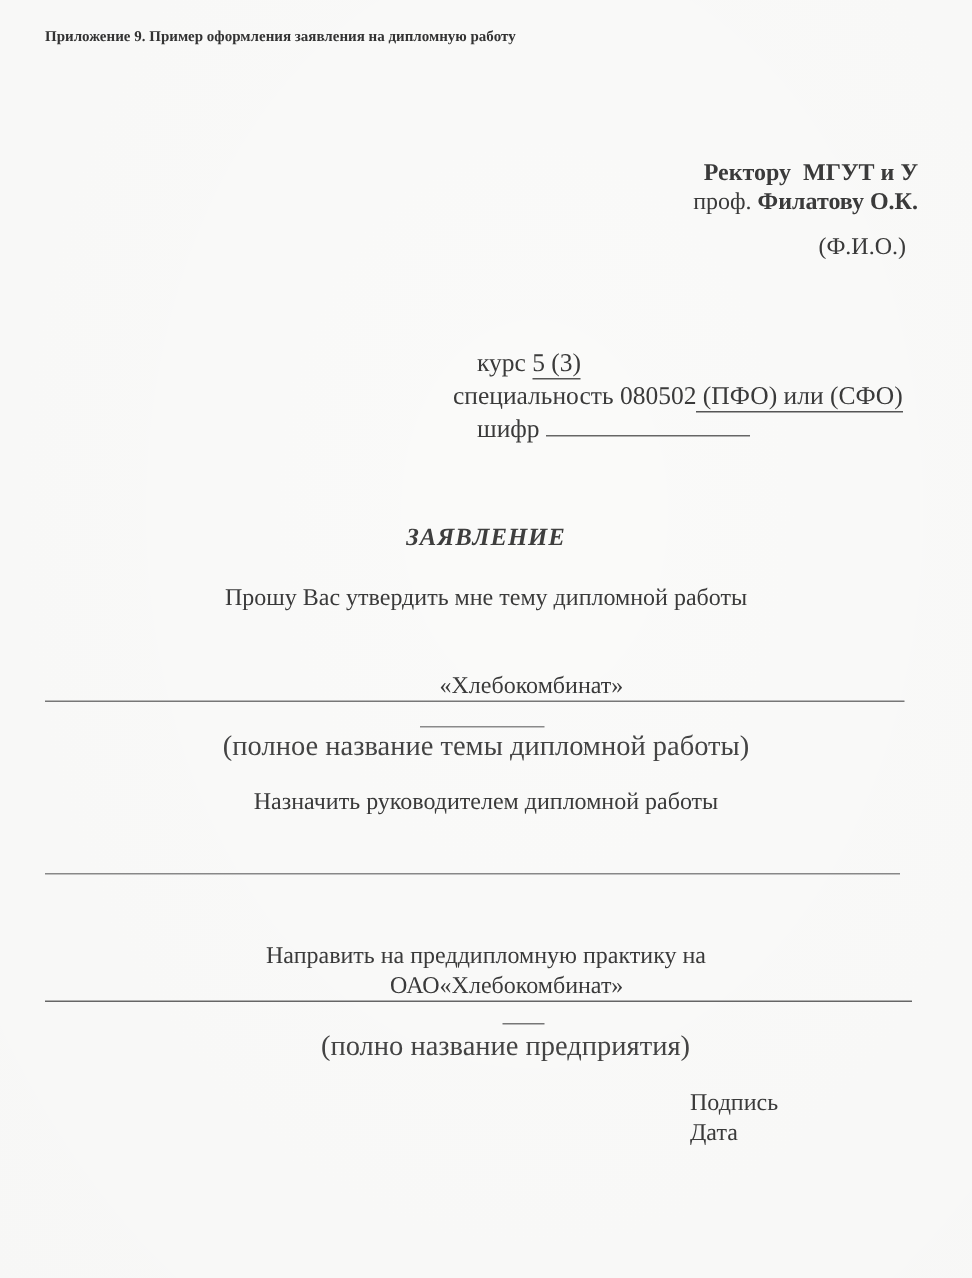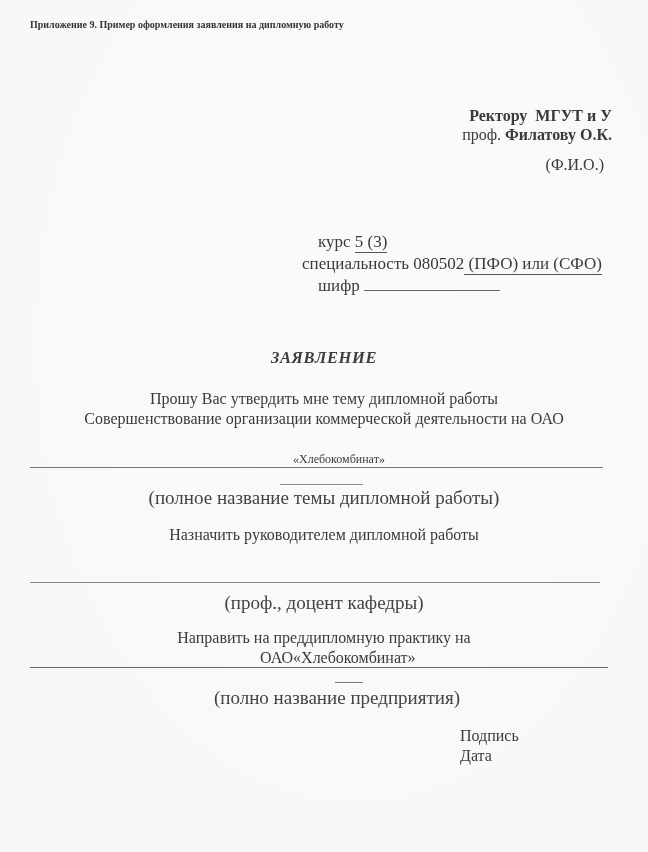--- a/index.html
+++ b/index.html
@@ -67,21 +67,21 @@
     top: 389px;
     font-size: 16px;
     line-height: 19.5px;
   }
 
   .fill-line {
     border-bottom: 1px solid #777;
     height: 23px;
   }
   .topic-fill { left: 30px; top: 444px; width: 573px; }
-  .topic-word { position: absolute; left: 263px; bottom: 0px; font-size: 12px; white-space: nowrap; }
+  .topic-word { position: absolute; left: 263px; bottom: 0px; font-size: 16px; white-space: nowrap; }
 
   .short-rule { border-top: 1px solid #8a8a8a; height: 0; }
   .topic-short { left: 280px; top: 484px; width: 83px; }
 
   .caption { font-size: 19px; color: #444; }
   .topic-caption { top: 487px; }
 
   .supervisor-text { top: 526px; font-size: 16px; }
   .supervisor-blank { left: 30px; top: 582px; width: 570px; border-top: 1px solid #888; height: 0; }
   .supervisor-caption { top: 592px; }
@@ -115,32 +115,30 @@
   <div class="abs student-info">
     <div class="indent ws"><span>курс </span><span class="u">5 (3)</span></div>
     <div class="ws"><span>специальность 080502</span><span class="u"> (ПФО) или (СФО)</span></div>
     <div class="indent ws"><span>шифр </span><span class="blank-underline"></span></div>
   </div>
 
   <div class="abs center app-title">ЗАЯВЛЕНИЕ</div>
 
   <div class="abs center request-par">
     <div>Прошу Вас утвердить мне тему дипломной работы</div>
-    <div>Совершенствование организации коммерческой деятельности на ОАО</div>
   </div>
 
   <div class="abs fill-line topic-fill">
     <span class="topic-word">«Хлебокомбинат»</span>
   </div>
   <div class="abs short-rule topic-short"></div>
   <div class="abs center caption topic-caption">(полное название темы дипломной работы)</div>
 
   <div class="abs center supervisor-text">Назначить руководителем дипломной работы</div>
   <div class="abs supervisor-blank"></div>
-  <div class="abs center caption supervisor-caption">(проф., доцент кафедры)</div>
 
   <div class="abs center practice-text">Направить на преддипломную практику на</div>
   <div class="abs practice-fill">
     <span class="practice-word">ОАО«Хлебокомбинат»</span>
   </div>
   <div class="abs practice-dash"></div>
   <div class="abs caption practice-caption">(полно название предприятия)</div>
 
   <div class="abs signature-block">
     <div>Подпись</div>

